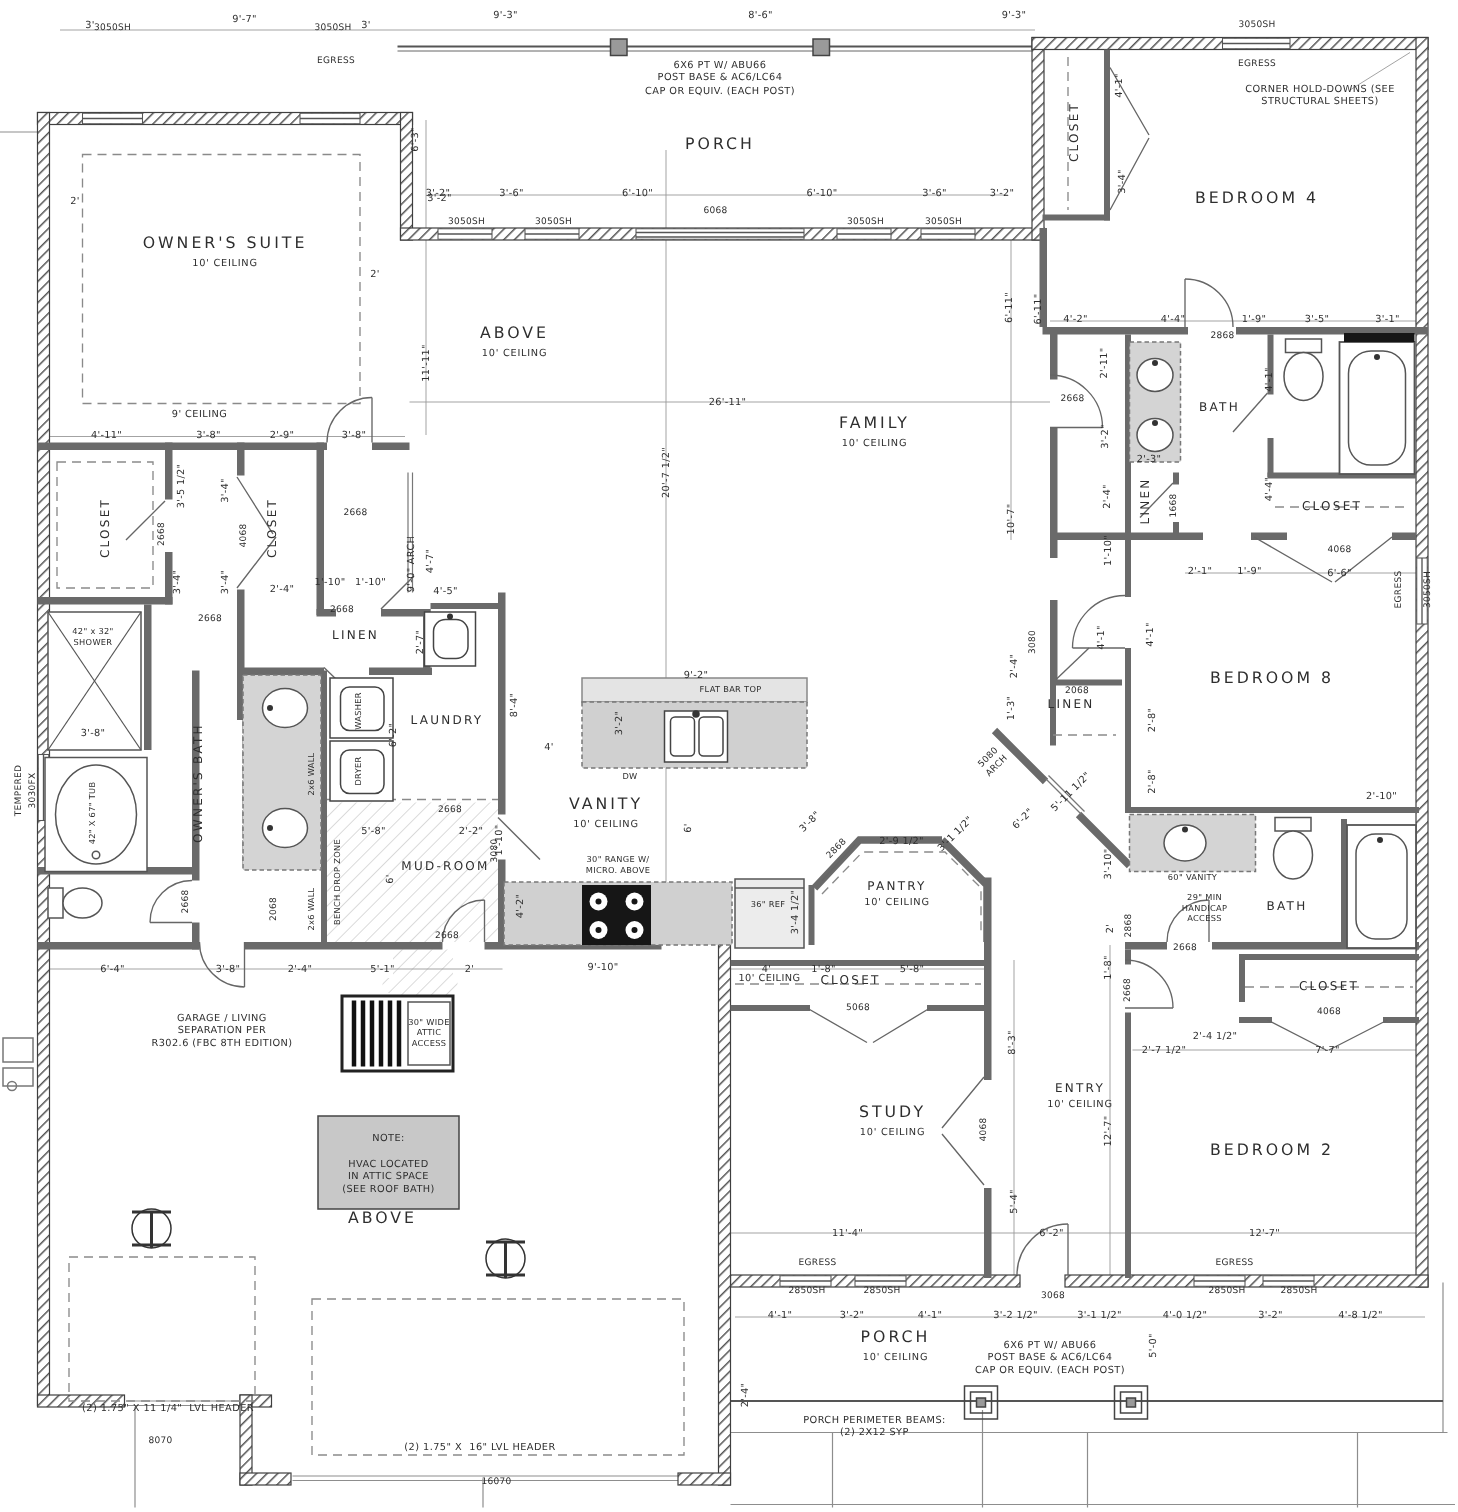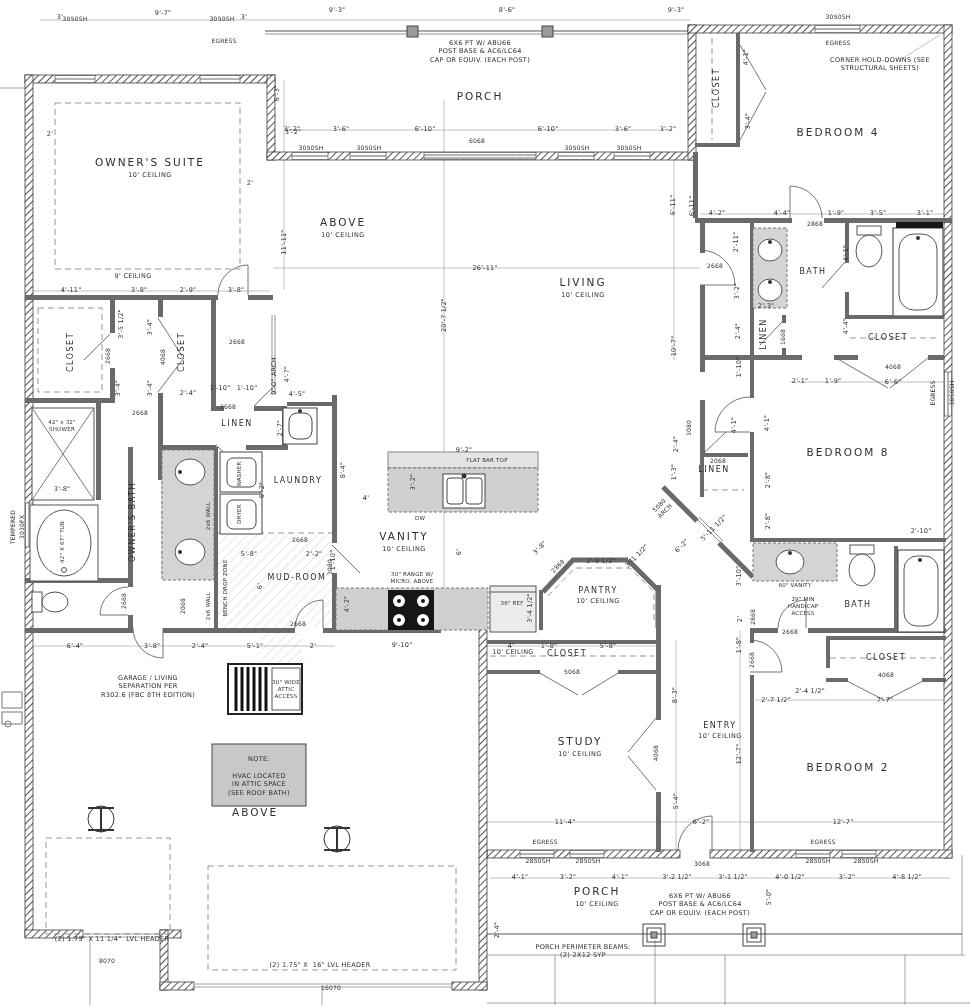--- a/index.html
+++ b/index.html
@@ -355,38 +355,38 @@
     <rect x="2" y="712" width="20" height="12" fill="#fff" stroke="#777"></rect>
     <circle cx="8" cy="724" r="3" fill="none" stroke="#777"></circle>
   </g>
 </svg>
 
 <div id="labels">
       <div class="lbl room" style="left: 150px; top: 168px;"><div class="rn">OWNER'S SUITE</div><div class="rc">10' CEILING</div></div>
       <div class="lbl room" style="left: 480px; top: 97px;"><div class="rn">PORCH</div></div>
       <div class="lbl room" style="left: 838px; top: 133px;"><div class="rn">BEDROOM 4</div></div>
       <div class="lbl room" style="left: 343px; top: 228px;"><div class="rn">ABOVE</div><div class="rc">10' CEILING</div></div>
-      <div class="lbl room" style="left: 583px; top: 288px;"><div class="rn">LIVING</div><div class="rc">10' CEILING</div></div>
+      <div class="lbl room" style="left: 583px; top: 288px;"><div class="rn">FAMILY</div><div class="rc">10' CEILING</div></div>
       <div class="lbl room small" style="left: 813px; top: 272px;"><div class="rn">BATH</div></div>
       <div class="lbl room small" style="left: 717px; top: 88px; transform: translate(-50%, -50%) rotate(-90deg);"><div class="rn">CLOSET</div></div>
       <div class="lbl room small" style="left: 71px; top: 352px; transform: translate(-50%, -50%) rotate(-90deg);"><div class="rn">CLOSET</div></div>
       <div class="lbl room small" style="left: 182px; top: 352px; transform: translate(-50%, -50%) rotate(-90deg);"><div class="rn">CLOSET</div></div>
       <div class="lbl room small" style="left: 237px; top: 424px;"><div class="rn">LINEN</div></div>
       <div class="lbl room small" style="left: 764px; top: 334px; transform: translate(-50%, -50%) rotate(-90deg);"><div class="rn">LINEN</div></div>
       <div class="lbl room small" style="left: 888px; top: 338px;"><div class="rn">CLOSET</div></div>
       <div class="lbl room" style="left: 848px; top: 453px;"><div class="rn">BEDROOM 8</div></div>
       <div class="lbl room small" style="left: 714px; top: 470px;"><div class="rn">LINEN</div></div>
       <div class="lbl room small" style="left: 298px; top: 481px;"><div class="rn">LAUNDRY</div></div>
       <div class="lbl room" style="left: 404px; top: 542px;"><div class="rn">VANITY</div><div class="rc">10' CEILING</div></div>
       <div class="lbl room small" style="left: 297px; top: 578px;"><div class="rn">MUD-ROOM</div></div>
       <div class="lbl room small" style="left: 598px; top: 596px;"><div class="rn">PANTRY</div><div class="rc">10' CEILING</div></div>
       <div class="lbl room small" style="left: 858px; top: 605px;"><div class="rn">BATH</div></div>
       <div class="lbl room small" style="left: 886px; top: 658px;"><div class="rn">CLOSET</div></div>
       <div class="lbl room small" style="left: 567px; top: 654px;"><div class="rn">CLOSET</div></div>
-      <div class="lbl room" style="left: 580px; top: 747px;"><div class="rn">STUDY</div><div class="rc">10' CEILING</div></div>
+      <div class="lbl room" style="left: 595px; top: 747px;"><div class="rn">STUDY</div><div class="rc">10' CEILING</div></div>
       <div class="lbl room small" style="left: 720px; top: 731px;"><div class="rn">ENTRY</div><div class="rc">10' CEILING</div></div>
       <div class="lbl room" style="left: 848px; top: 768px;"><div class="rn">BEDROOM 2</div></div>
       <div class="lbl room" style="left: 255px; top: 813px;"><div class="rn">ABOVE</div></div>
       <div class="lbl room" style="left: 597px; top: 897px;"><div class="rn">PORCH</div><div class="rc">10' CEILING</div></div>
       <div class="lbl room small" style="left: 133px; top: 522px; transform: translate(-50%, -50%) rotate(-90deg);"><div class="rn">OWNER'S BATH</div></div>
       <div class="lbl note" style="left: 480px; top: 52px;">6X6 PT W/ ABU66
 POST BASE &amp; AC6/LC64
 CAP OR EQUIV. (EACH POST)</div>
       <div class="lbl note" style="left: 880px; top: 64px;">CORNER HOLD-DOWNS (SEE
 STRUCTURAL SHEETS)</div>

